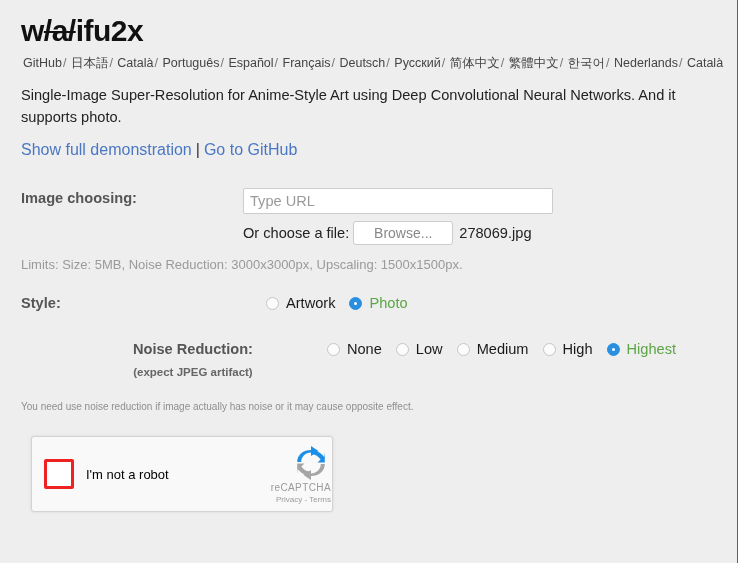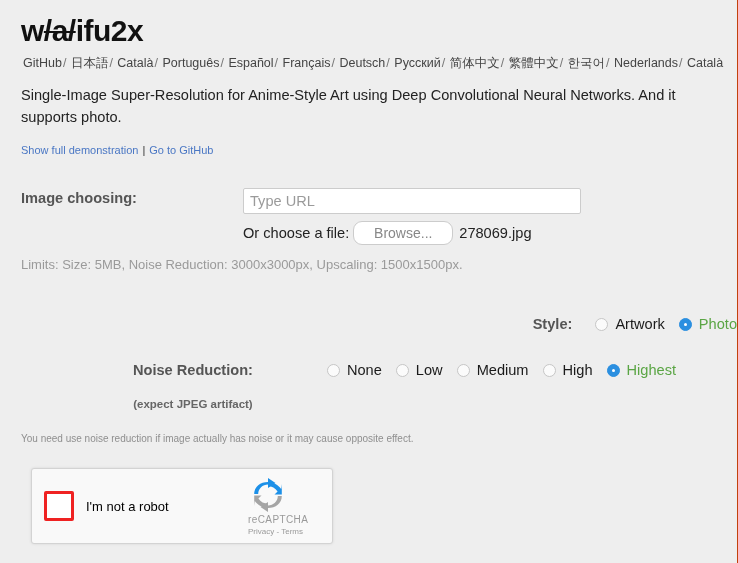--- a/index.html
+++ b/index.html
@@ -50,21 +50,21 @@
   .desc {
     margin-top: 13px;
     font-size: 14.6px;
     color: #222222;
     line-height: 22px;
     max-width: 660px;
   }
 
   .links {
     margin-top: 12px;
-    font-size: 11px;
+    font-size: 16px;
     line-height: 20px;
   }
   .links a { color: #4a77c4; text-decoration: none; }
   .links .pipe { color: #333333; padding: 0 4px; }
 
   
   .row {
     position: relative;
     margin-top: 18px;
     min-height: 24px;
@@ -76,29 +76,29 @@
     font-size: 14.6px;
     font-weight: bold;
     color: #555555;
     line-height: 20px;
   }
   .rowlabel .sub {
     display: block;
     font-size: 11.5px;
     font-weight: bold;
     color: #666666;
-    margin-top: 14px;
+    margin-top: 3px;
   }
   .rowfield {
     display: inline-block;
     vertical-align: top;
   }
 
   .urlinput {
-    width: 338px;
+    width: 310px;
     height: 26px;
     padding: 2px 6px;
     font-size: 14.6px;
     color: #333333;
     border: 1px solid #cccccc;
     background: #ffffff;
     border-radius: 2px;
     outline: none;
     font-family: "Liberation Sans", sans-serif;
   }
@@ -114,21 +114,21 @@
   .browsebtn {
     display: inline-block;
     min-width: 100px;
     text-align: center;
     padding: 2px 10px;
     margin: 0 6px 0 4px;
     font-size: 14px;
     color: #888888;
     background: #ffffff;
     border: 1px solid #cccccc;
-    border-radius: 9px;
+    border-radius: 3px;
     font-family: "Liberation Sans", sans-serif;
     line-height: 18px;
   }
   .filename { color: #222222; }
 
   .limits {
     margin-top: 11px;
     font-size: 13px;
     color: #9a9a9a;
     line-height: 18px;
@@ -198,23 +198,23 @@
   }
   .ctext {
     position: absolute;
     left: 54px; top: 28px;
     font-size: 13px;
     color: #000000;
     line-height: 20px;
   }
   .clogo {
     position: absolute;
-    right: 12px; top: 9px;
+    right: 1px; top: 9px;
     width: 72px;
-    text-align: left;
+    text-align: right;
   }
   .clogo .glyph { height: 34px; }
   .clogo .cname {
     font-size: 10px;
     color: #9a9a9a;
     letter-spacing: 0.4px;
     line-height: 13px;
     margin-top: 1px;
   }
   .clogo .cterms {
@@ -257,21 +257,21 @@
       <div class="rowlabel">Image choosing:</div><div class="rowfield">
         <input class="urlinput" type="text" placeholder="Type URL" style="">
         <div class="filerow">
           <span>Or choose a file:</span><span class="browsebtn">Browse...</span><span class="filename">278069.jpg</span>
         </div>
       </div>
     </div>
 
     <div class="limits">Limits: Size: 5MB, Noise Reduction: 3000x3000px, Upscaling: 1500x1500px.</div>
 
-    <div class="row" style="margin-top:40px;text-align:right;">
+    <div class="row" style="margin-top:19px;">
       <div class="rowlabel">Style:</div><div class="rowfield radiogroup" style="padding-left:23px;">
         <span class="radio">
           <span class="dot"></span><span class="rlabel">Artwork</span>
         </span>
         <span class="radio on">
           <span class="dot"></span><span class="rlabel">Photo</span>
         </span>
       </div>
     </div>
 

